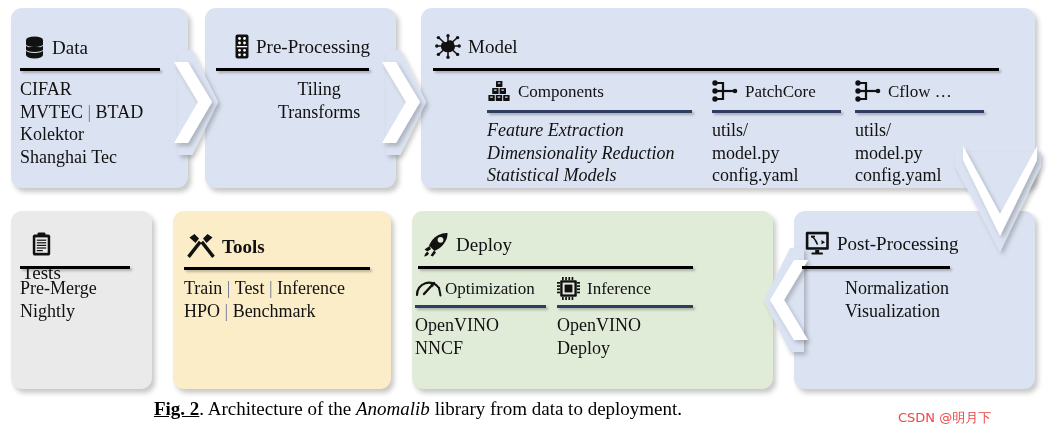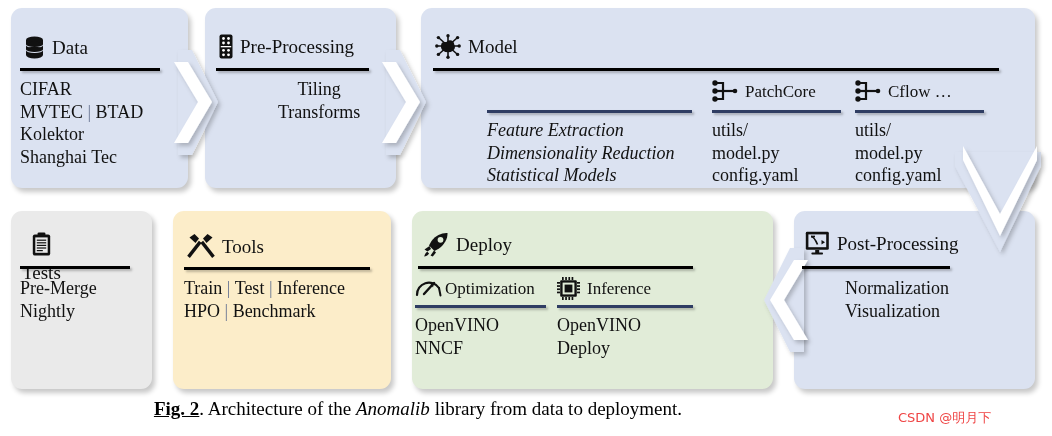--- a/index.html
+++ b/index.html
@@ -145,21 +145,21 @@
     <span class="ttl">Data</span>
   </div>
   <div class="rule" style="left:20px; top:68px; width:140px;"></div>
   <div class="lines" style="left:20px; top:78px;">
     <div>CIFAR</div>
     <div>MVTEC <span class="sep">|</span> BTAD</div>
     <div>Kolektor</div>
     <div>Shanghai Tec</div>
   </div>
 
-  <div class="hdr" style="left:203px; top:34px;padding-left:16px;">
+  <div class="hdr" style="left:219px; top:34px;padding-left:16px;">
     <span class="ico">
       <svg width="14" height="25" viewBox="0 0 14 25">
         <rect x="0.5" y="0.5" width="13" height="24" rx="2" fill="#111"></rect>
         <circle cx="4.5" cy="4.5" r="1.4" fill="#fff"></circle>
         <circle cx="9.5" cy="4.5" r="1.4" fill="#fff"></circle>
         <circle cx="4.5" cy="9" r="1.4" fill="#fff"></circle>
         <circle cx="9.5" cy="9" r="1.4" fill="#fff"></circle>
         <rect x="1.8" y="12" width="10.4" height="1.3" fill="#fff"></rect>
         <circle cx="4.5" cy="16.3" r="1.4" fill="#fff"></circle>
         <circle cx="9.5" cy="16.3" r="1.4" fill="#fff"></circle>
@@ -200,20 +200,43 @@
         </g>
         <ellipse cx="13" cy="13" rx="7" ry="5.2" fill="#111"></ellipse>
         <circle cx="9.5" cy="11.5" r="3.4" fill="#111"></circle>
         <circle cx="15" cy="10.5" r="4.2" fill="#111"></circle>
       </svg>
     </span>
     <span class="ttl">Model</span>
   </div>
   <div class="rule" style="left:433px; top:68px; width:566px;"></div>
 
+  <div class="hdr sub" style="left:487px; top:80px;">
+    <span class="ico">
+      <svg width="24" height="22" viewBox="0 0 24 22">
+        <g fill="#111">
+          <rect x="9" y="1" width="6.4" height="6" rx="0.6"></rect>
+          <rect x="5.2" y="8" width="6.4" height="6" rx="0.6"></rect>
+          <rect x="12.6" y="8" width="6.4" height="6" rx="0.6"></rect>
+          <rect x="1.4" y="15" width="6.4" height="6" rx="0.6"></rect>
+          <rect x="8.8" y="15" width="6.4" height="6" rx="0.6"></rect>
+          <rect x="16.2" y="15" width="6.4" height="6" rx="0.6"></rect>
+        </g>
+        <g fill="#dbe2f1">
+          <rect x="10.8" y="2.5" width="2.6" height="1.2"></rect>
+          <rect x="7" y="9.5" width="2.6" height="1.2"></rect>
+          <rect x="14.4" y="9.5" width="2.6" height="1.2"></rect>
+          <rect x="3.2" y="16.5" width="2.6" height="1.2"></rect>
+          <rect x="10.6" y="16.5" width="2.6" height="1.2"></rect>
+          <rect x="18" y="16.5" width="2.6" height="1.2"></rect>
+        </g>
+      </svg>
+    </span>
+    <span class="ttl">Components</span>
+  </div>
   <div class="rule thin" style="left:487px; top:110px; width:205px;"></div>
   <div class="lines" style="left:487px; top:119px;font-style:italic;">
     <div>Feature Extraction</div>
     <div>Dimensionality Reduction</div>
     <div>Statistical Models</div>
   </div>
 
   <div class="hdr sub" style="left:712px; top:80px;">
     <span class="ico">
       <svg width="26" height="22" viewBox="0 0 26 22">
@@ -278,21 +301,21 @@
       </svg>
     </span>
     <span class="ttl">Tests</span>
   </div>
   <div class="rule" style="left:20px; top:266px; width:110px;"></div>
   <div class="lines" style="left:20px; top:277px;">
     <div>Pre-Merge</div>
     <div>Nightly</div>
   </div>
 
-  <div class="hdr" style="left:187px; top:233px;">
+  <div class="hdr" style="left:187px; top:233px;font-weight:bold;">
     <span class="ico">
       <svg width="28" height="26" viewBox="0 0 28 26">
         <g fill="#111">
           <path d="M2.5,4.5 L7.5,1 L12,5.5 L8.5,10 Z"></path>
           <rect x="6" y="7" width="3.4" height="19" transform="rotate(38 7.7 16)"></rect>
           <path d="M25.5,4.5 L20.5,1 L16,5.5 L19.5,10 Z"></path>
           <rect x="18.6" y="7" width="3.4" height="19" transform="rotate(-38 20.3 16)"></rect>
         </g>
       </svg>
     </span>

